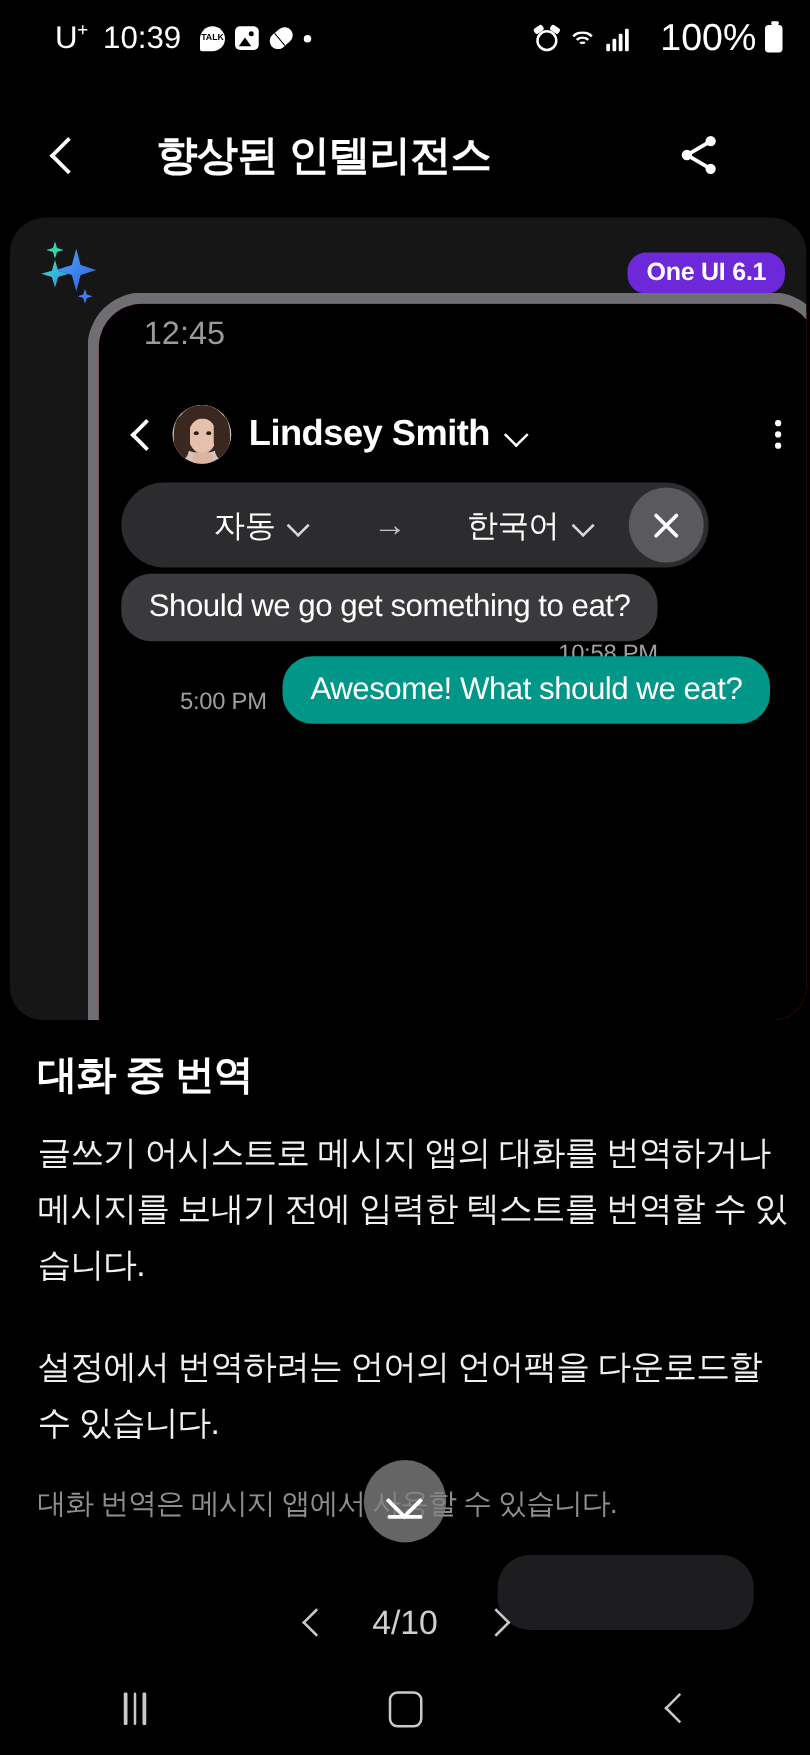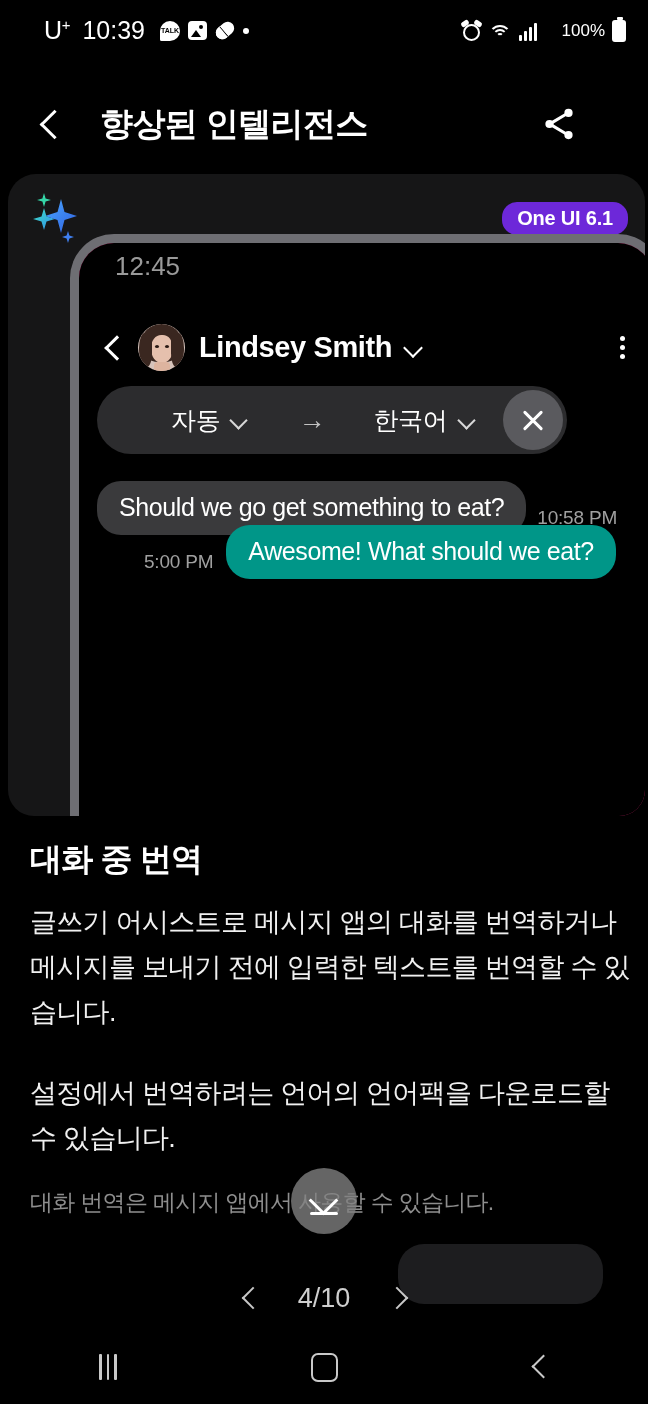--- a/index.html
+++ b/index.html
@@ -43,21 +43,21 @@
   }
   .ic-pill {
     width:20px; height:13px; background:#fff; border-radius:8px;
     transform: rotate(-40deg); position:relative;
   }
   .ic-pill::after{content:'';position:absolute;left:0;top:0;width:9px;height:13px;
     background:#fff;border-radius:8px 0 0 8px;box-shadow:inset -1px 0 0 #000;}
   .ic-dot { width:6px; height:6px; background:#fff; border-radius:50%; }
 
   .sb-right { display:flex; align-items:center; gap:7px; }
-  .sb-battery-text { font-size:17px; font-weight:400; margin-left:18px; }
+  .sb-battery-text { font-size:30px; font-weight:400; margin-left:18px; }
   .ic-alarm { position:relative; width:19px; height:19px; }
   .ic-alarm .bell { position:absolute; left:1px; top:2px; width:17px; height:17px;
     border:2.5px solid #fff; border-radius:50%; }
   .ic-alarm::before, .ic-alarm::after {
     content:''; position:absolute; top:-1px; width:8px; height:5px;
     background:#fff; border-radius:2px;
   }
   .ic-alarm::before { left:-1px; transform:rotate(-35deg); }
   .ic-alarm::after  { right:-1px; transform:rotate(35deg); }
   .ic-wifi { position:relative; width:24px; height:19px; }
@@ -74,21 +74,21 @@
   .ic-signal b:nth-child(3){height:14px;}
   .ic-signal b:nth-child(4){height:18px;}
   .ic-batt { width:14px; height:22px; border:2px solid #fff; border-radius:3px;
     position:relative; background:#fff; }
   .ic-batt::before { content:''; position:absolute; top:-5px; left:3px;
     width:6px; height:3px; background:#fff; border-radius:1px; }
 
   
   .appbar {
     position:absolute; top:85px; left:0; width:606px; height:78px;
-    display:flex; align-items:center; padding:0 28px 0 30px;
+    display:flex; align-items:center; padding:0 28px 0 30px;gap:25px;
   }
   .back-chevron { width:40px; height:40px; position:relative; cursor:pointer; flex:0 0 auto;}
   .back-chevron::before {
     content:''; position:absolute; left:14px; top:10px; width:18px; height:18px;
     border-left:3.5px solid #fff; border-bottom:3.5px solid #fff;
     transform: rotate(45deg);
   }
   .appbar-title {
     color:#fff; font-size:33px; font-weight:700; letter-spacing:-0.6px;
     margin-left:30px; white-space:nowrap;
@@ -184,21 +184,21 @@
   }
   .trans-close::before, .trans-close::after {
     content:''; position:absolute; left:17px; top:29px; width:26px; height:3px;
     background:#fff; border-radius:2px;
   }
   .trans-close::before { transform: rotate(45deg); }
   .trans-close::after  { transform: rotate(-45deg); }
 
   
   .msg-row { position:absolute; display:flex; align-items:flex-end; }
-  .msg-in  { left:18px; top:238px; }
+  .msg-in  { left:18px; top:216px;flex-direction:column; }
   .msg-out { left:65px; top:282px; }
   .bubble {
     border-radius:24px; padding:11px 22px 13px; color:#fff;
     font-size:25px; line-height:1.2; letter-spacing:-0.4px; white-space:nowrap;
   }
   .bubble-in  { background:#3a3a3c; }
   .bubble-out { background:#009688; }
   .msg-time { color:#a0a0a0; font-size:19px; padding-bottom:6px; letter-spacing:-0.2px;}
   .msg-in .msg-time { margin-left:11px; }
   .msg-out .msg-time { margin-right:13px; }

